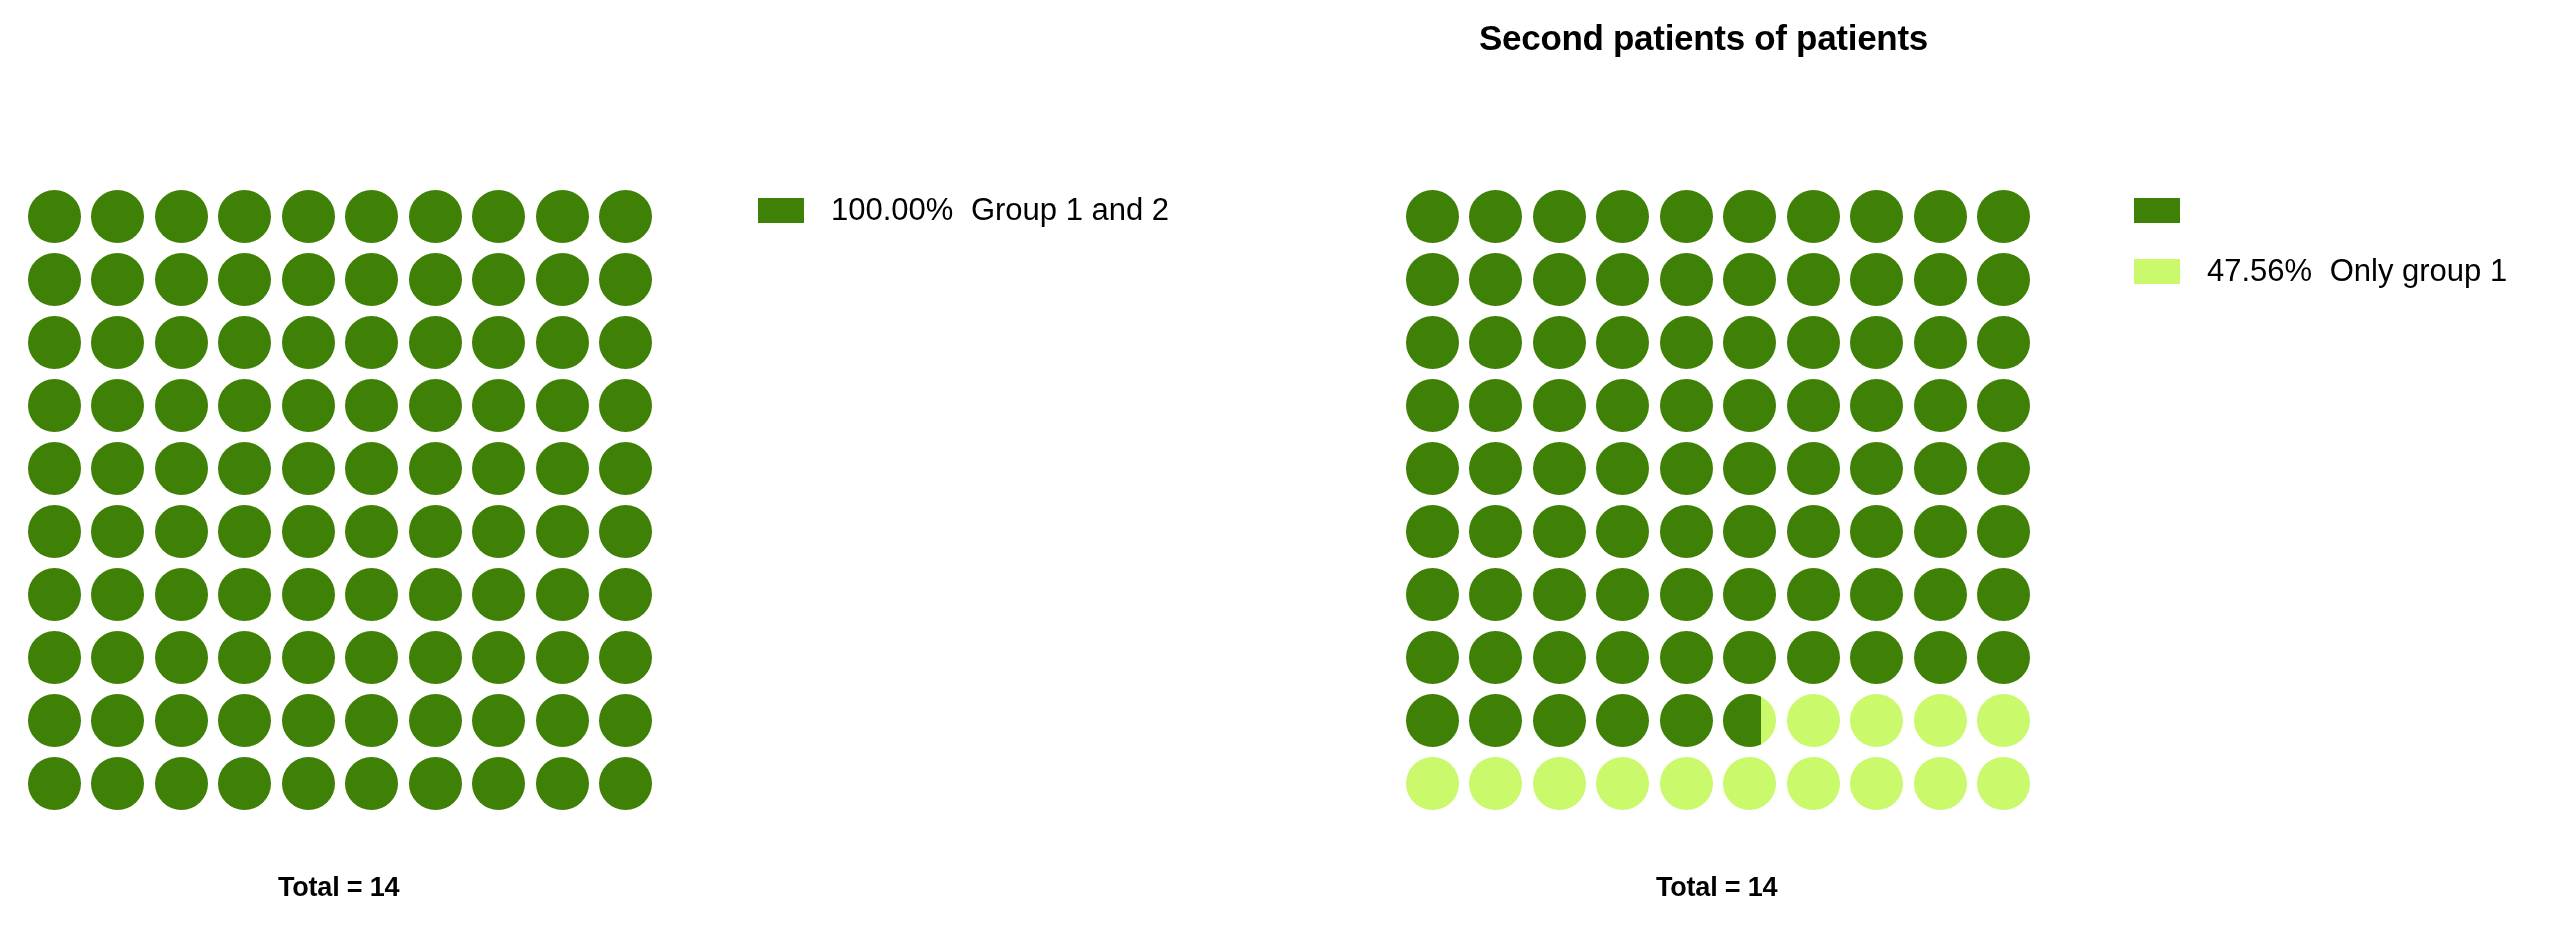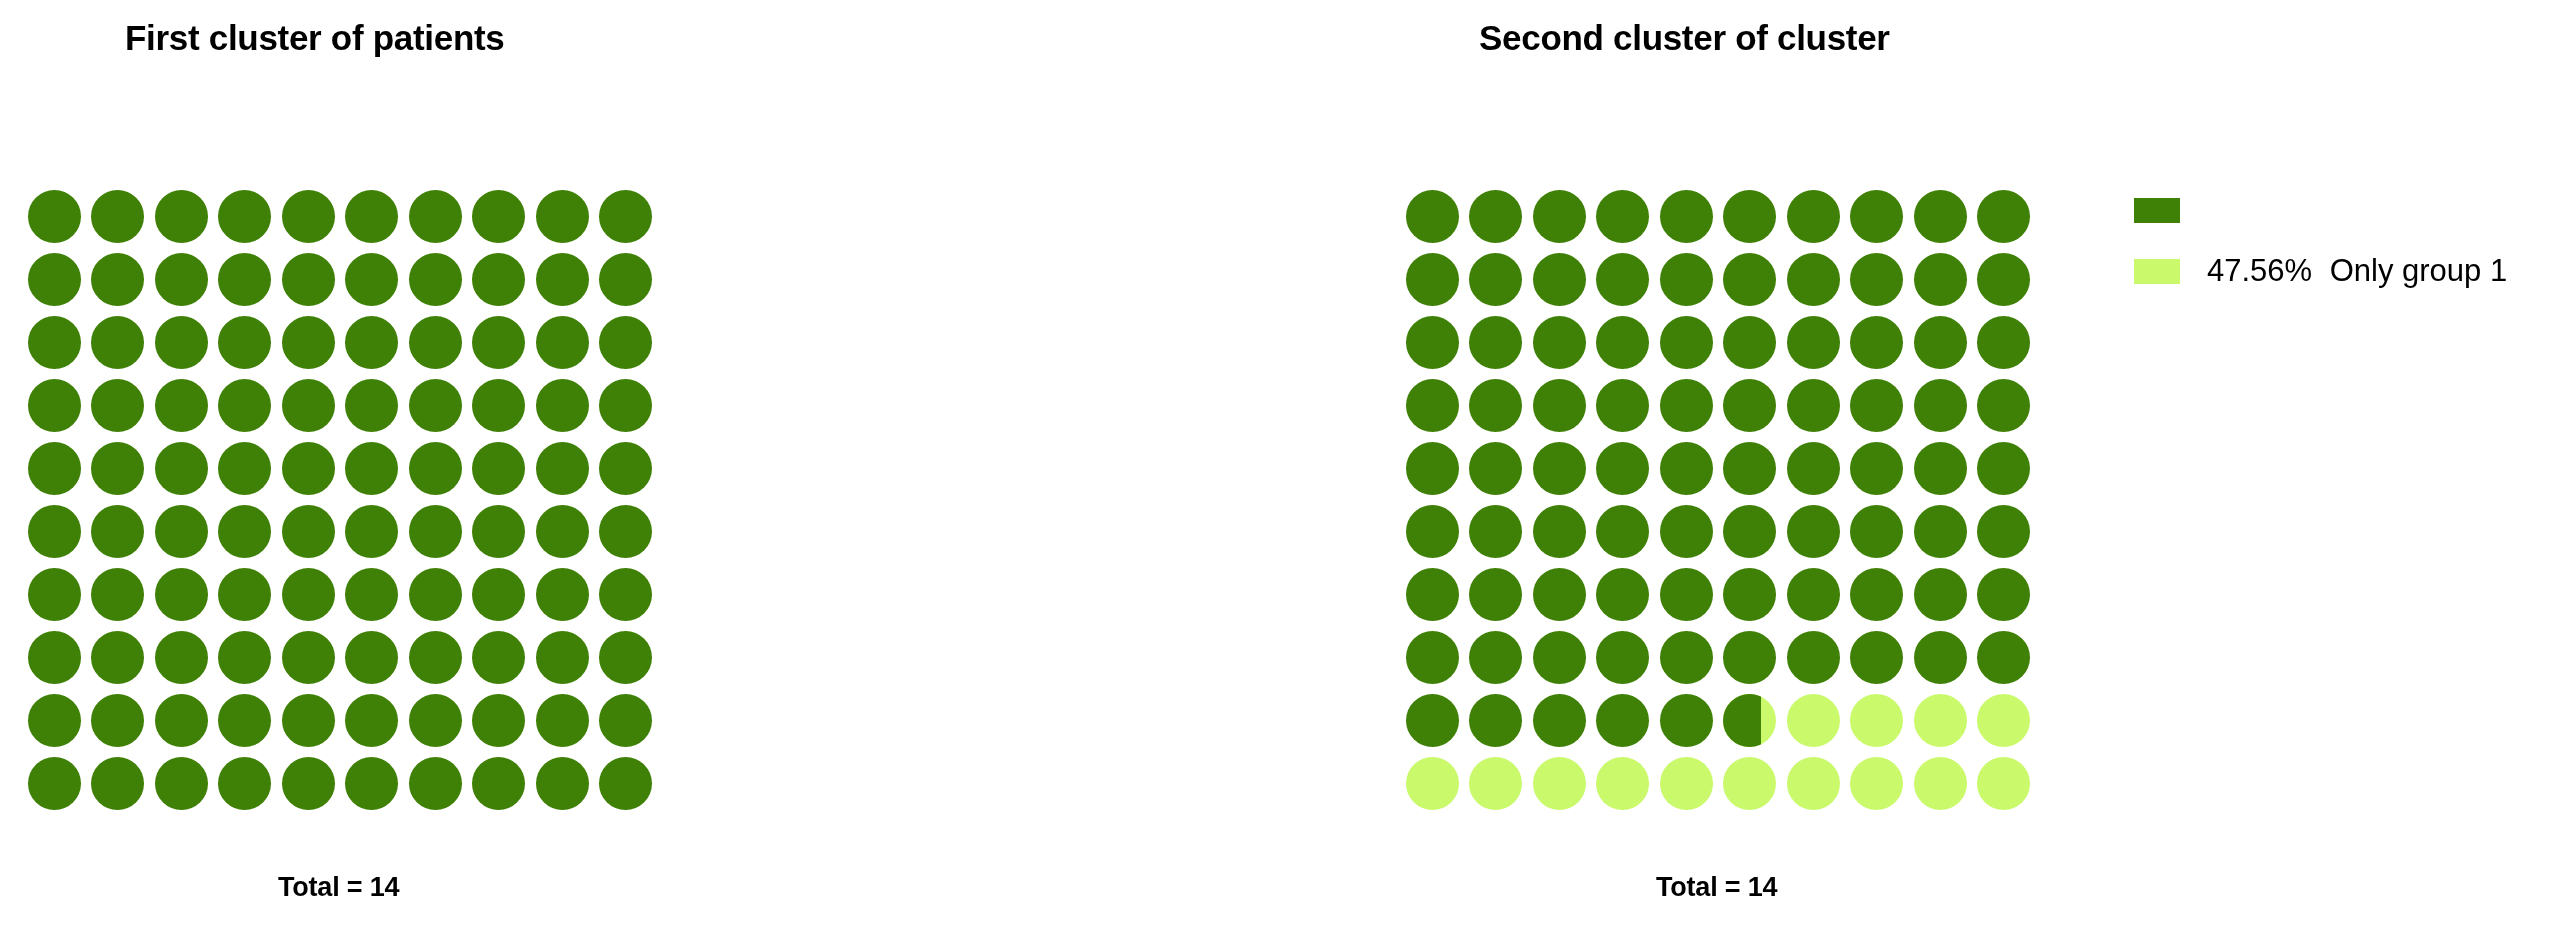--- a/index.html
+++ b/index.html
@@ -110,21 +110,20 @@
     line-height: 38px;
     font-family: "Liberation Sans", sans-serif;
   }
   .legend-pct  { display: inline-block; }
   .legend-name { display: inline-block; margin-left: 17.5px; }
 </style>
 </head>
 <body>
 
 <div class="panel" id="panel-left">
-  <div class="panel-title">First cluster of patients</div>
 
   <div class="waffle" id="waffle-left">
       <div class="waffle-row">
         <div class="dot" style="left: 0px; background: rgb(63, 128, 6);"></div>
         <div class="dot" style="left: 63px; background: rgb(63, 128, 6);"></div>
         <div class="dot" style="left: 127px; background: rgb(63, 128, 6);"></div>
         <div class="dot" style="left: 190px; background: rgb(63, 128, 6);"></div>
         <div class="dot" style="left: 254px; background: rgb(63, 128, 6);"></div>
         <div class="dot" style="left: 317px; background: rgb(63, 128, 6);"></div>
         <div class="dot" style="left: 381px; background: rgb(63, 128, 6);"></div>
@@ -237,24 +236,30 @@
         <div class="dot" style="left: 317px; background: rgb(63, 128, 6);"></div>
         <div class="dot" style="left: 381px; background: rgb(63, 128, 6);"></div>
         <div class="dot" style="left: 444px; background: rgb(63, 128, 6);"></div>
         <div class="dot" style="left: 508px; background: rgb(63, 128, 6);"></div>
         <div class="dot" style="left: 571px; background: rgb(63, 128, 6);"></div>
       </div>
     </div>
 
   <div class="total-label">Total = 14</div>
 
+  <div class="legend" id="legend-left">
+      <div class="legend-item">
+        <div class="legend-swatch" style="background: rgb(63, 128, 6);"></div>
+        <div class="legend-text"><span class="legend-pct">100.00%</span><span class="legend-name">Group 1 and 2</span></div>
+      </div>
+    </div>
 </div>
 
 <div class="panel" id="panel-right">
-  <div class="panel-title">Second cluster of cluster</div>
+  <div class="panel-title">Second patients of patients</div>
 
   <div class="waffle" id="waffle-right">
       <div class="waffle-row">
         <div class="dot" style="left: 0px; background: rgb(63, 128, 6);"></div>
         <div class="dot" style="left: 63px; background: rgb(63, 128, 6);"></div>
         <div class="dot" style="left: 127px; background: rgb(63, 128, 6);"></div>
         <div class="dot" style="left: 190px; background: rgb(63, 128, 6);"></div>
         <div class="dot" style="left: 254px; background: rgb(63, 128, 6);"></div>
         <div class="dot" style="left: 317px; background: rgb(63, 128, 6);"></div>
         <div class="dot" style="left: 381px; background: rgb(63, 128, 6);"></div>

